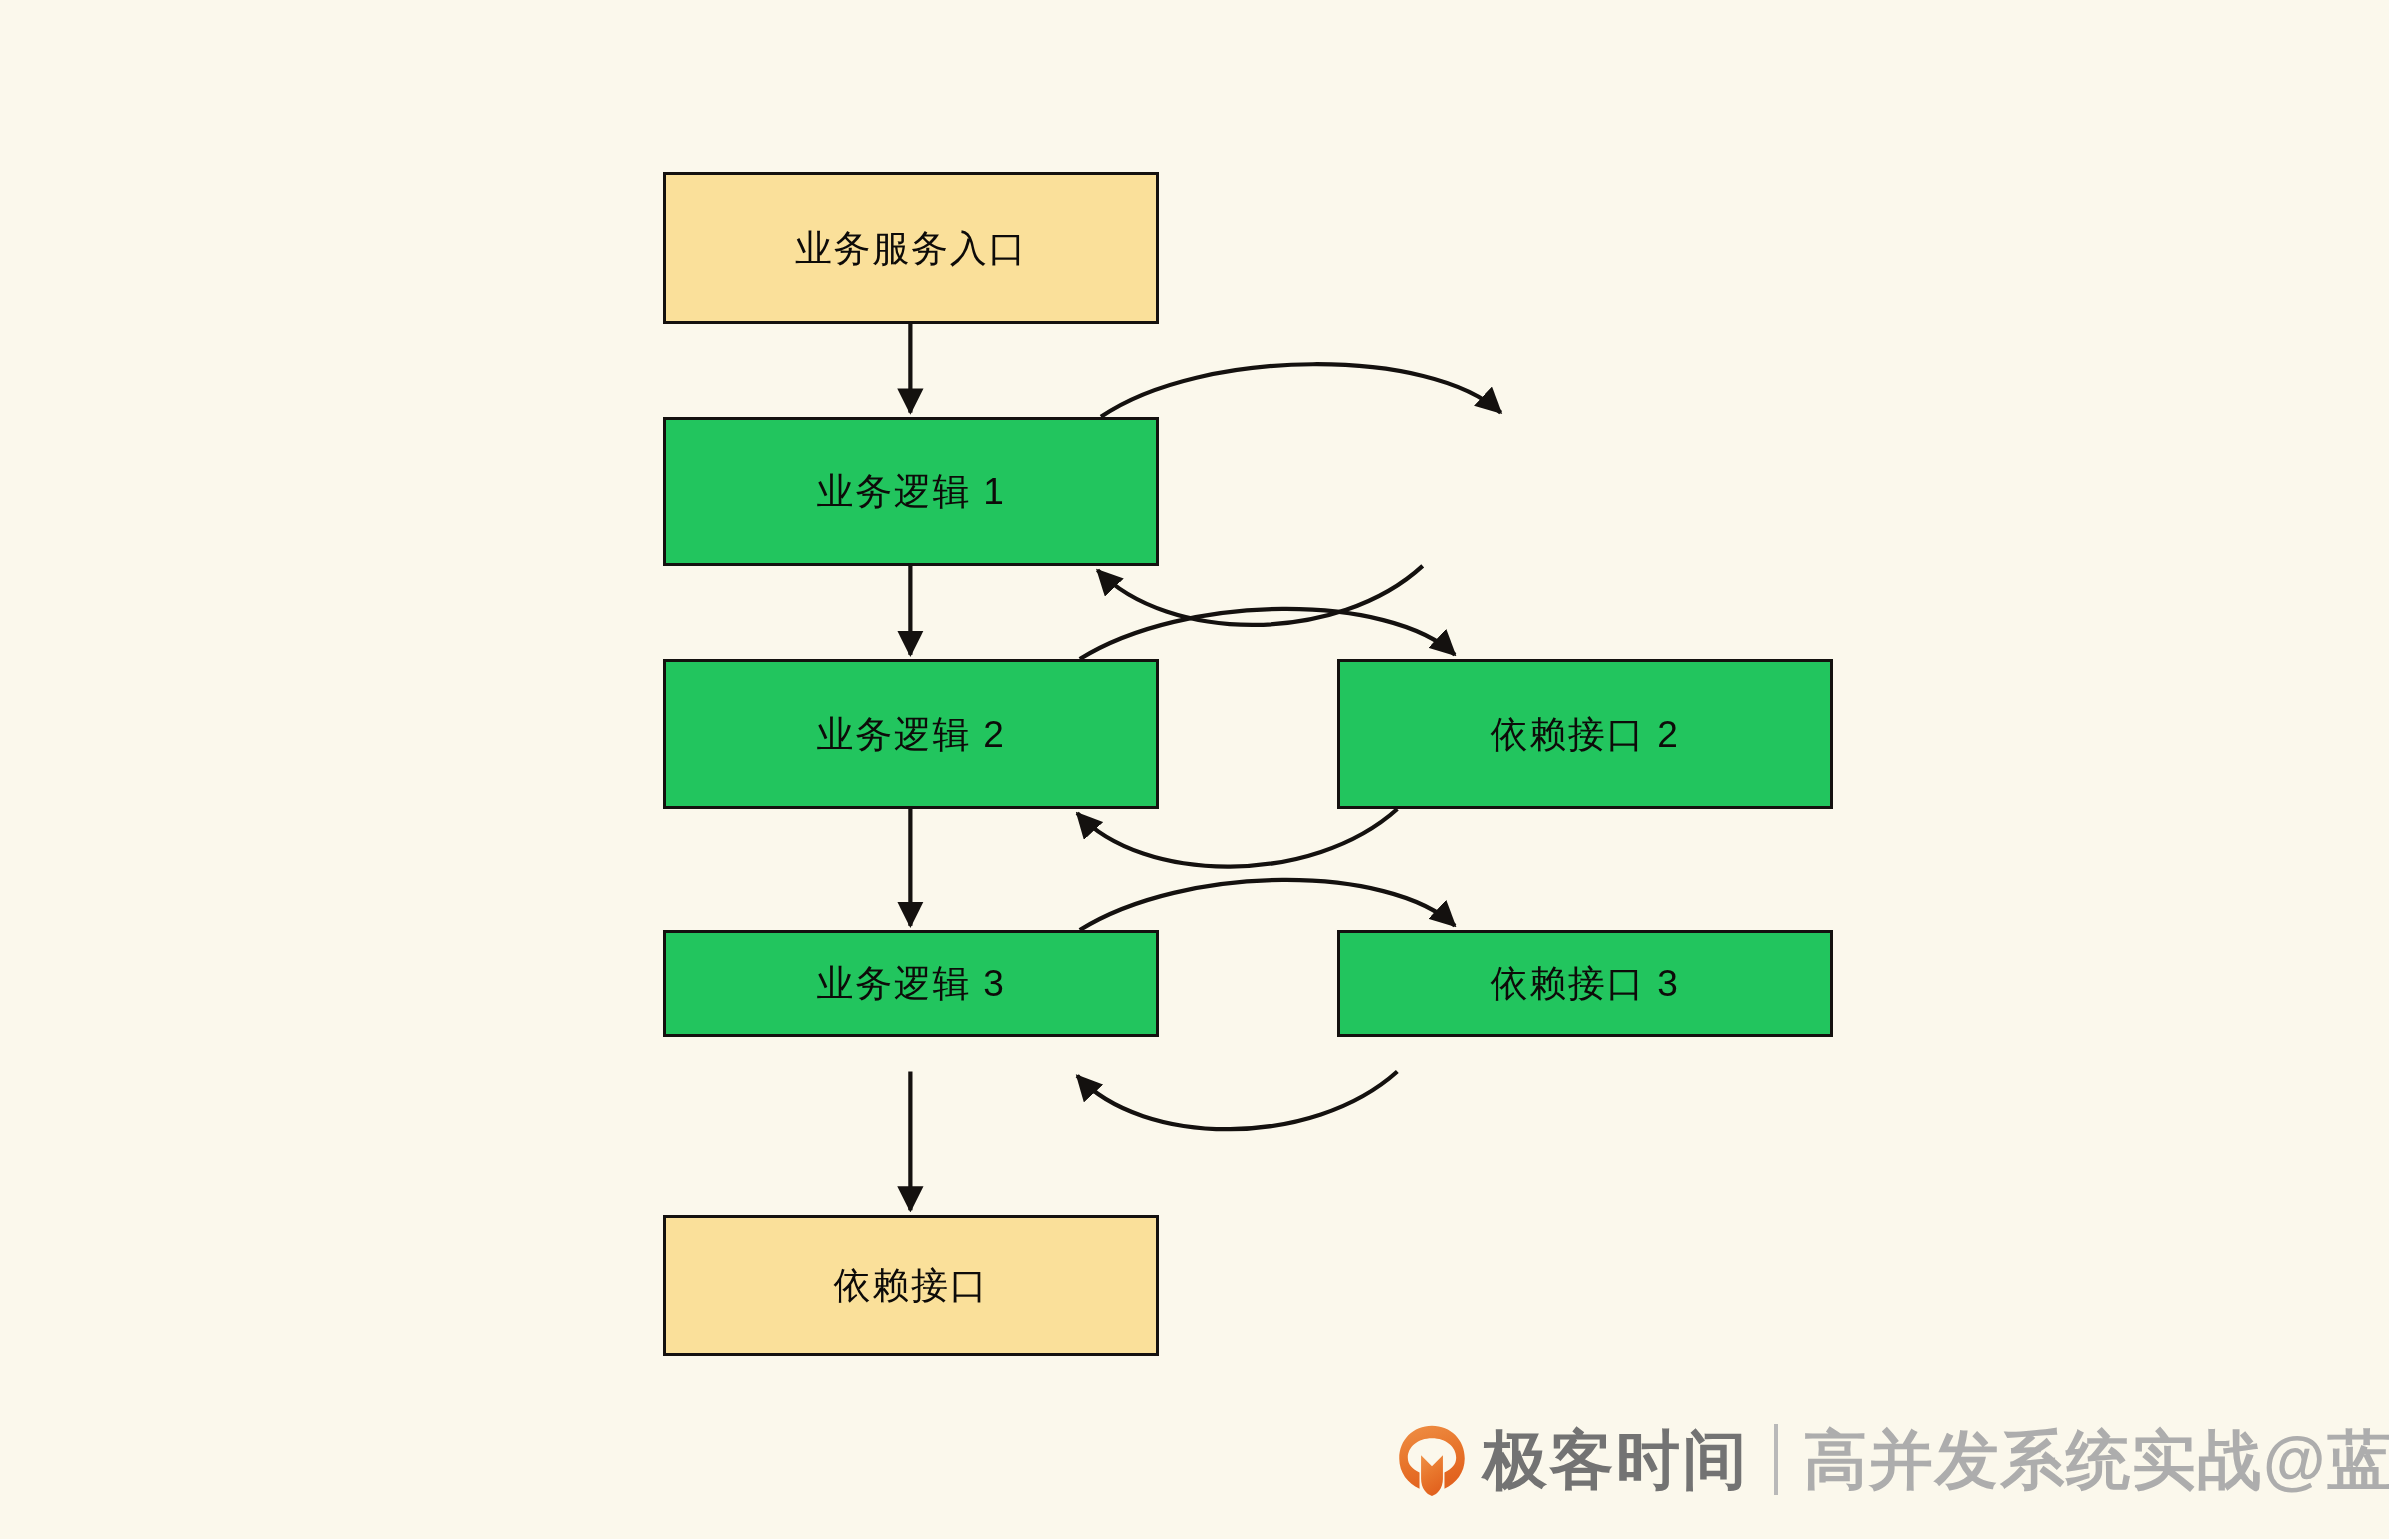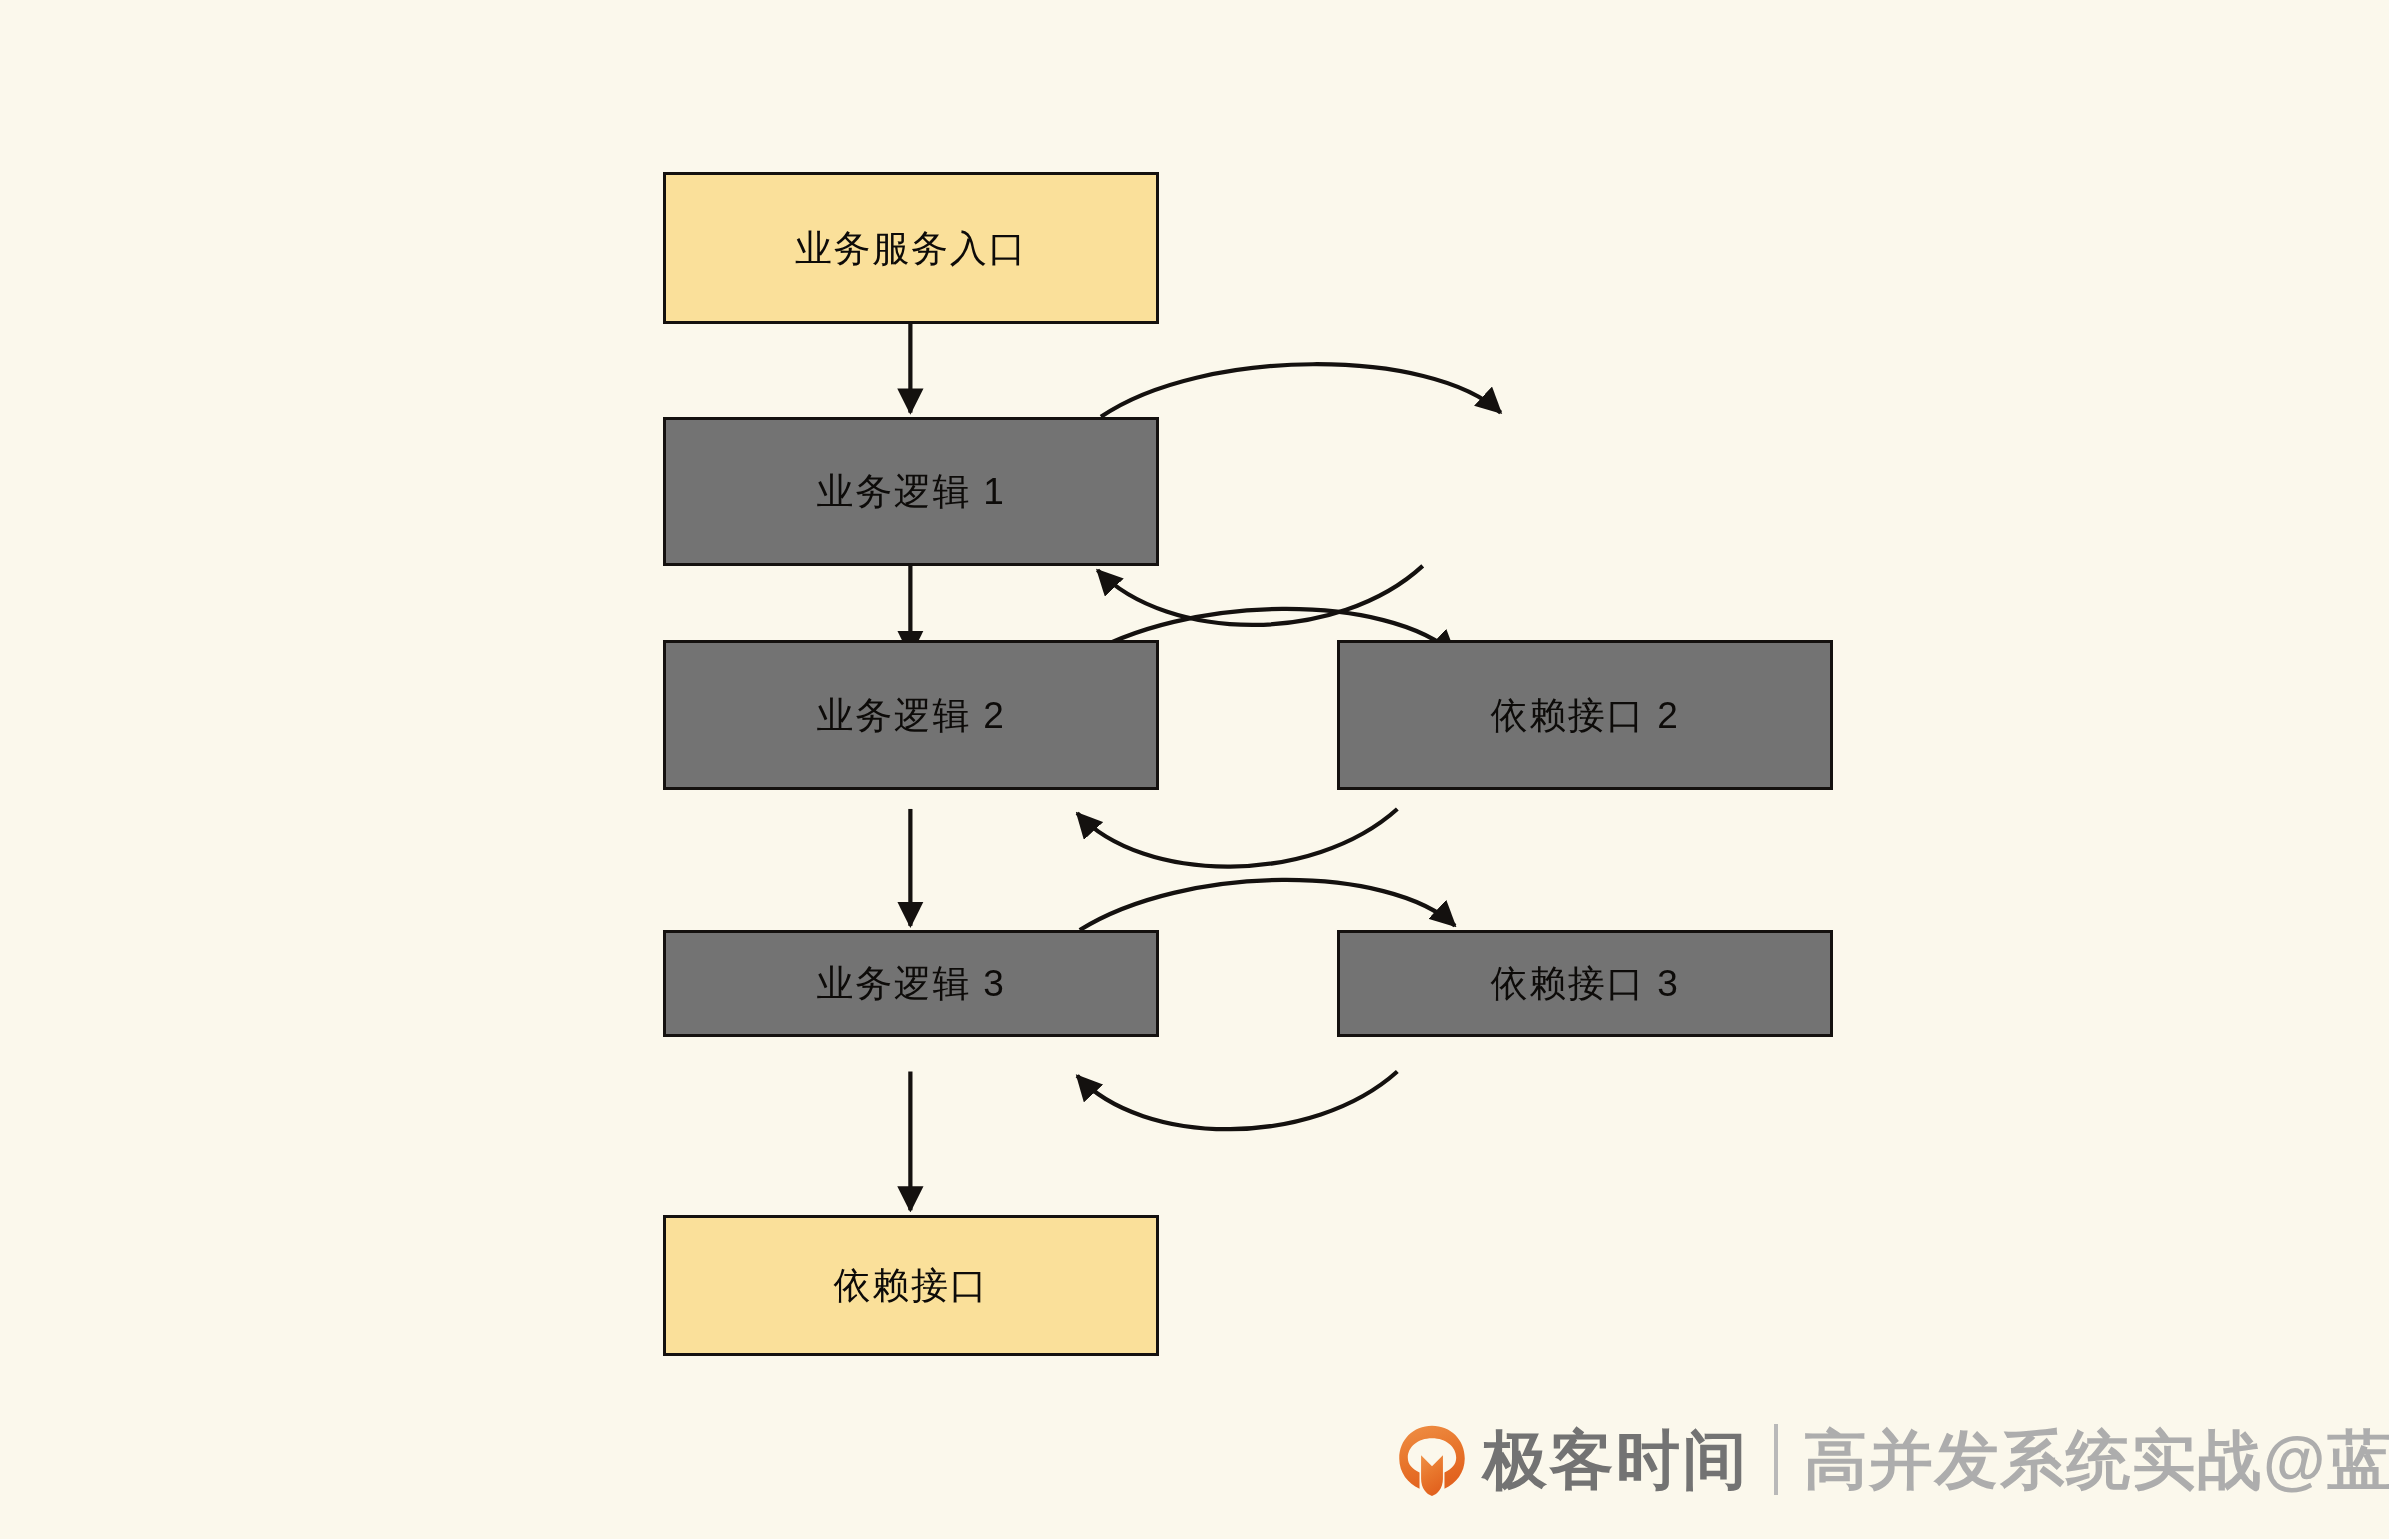--- a/index.html
+++ b/index.html
@@ -35,30 +35,30 @@
     color: #0d0b09;
     letter-spacing: 1.7px;
     z-index: 3;
   }
   .node .node-label {
     font-size: 37px;
     line-height: 1;
     white-space: nowrap;
   }
   .node.terminal { background: #fae09a; }
-  .node.process  { background: #737373; }
+  .node.process  { background: #22c55e; }
 
   
   .col-left  { left: 663px;  width: 496px; }
   
   .col-right { left: 1337px; width: 496px; }
 
   .row-entry { top: 172px;  height: 152px; }
   .row-1     { top: 417px;  height: 149px; }
-  .row-2     { top: 640px;  height: 150px; }
+  .row-2     { top: 659px;  height: 150px; }
   .row-3     { top: 930px; height: 107px; }
   .row-exit  { top: 1215px; height: 141px; }
 
   
   #connectors {
     position: absolute;
     left: 0;
     top: 0;
     width: 2389px;
     height: 1540px;

